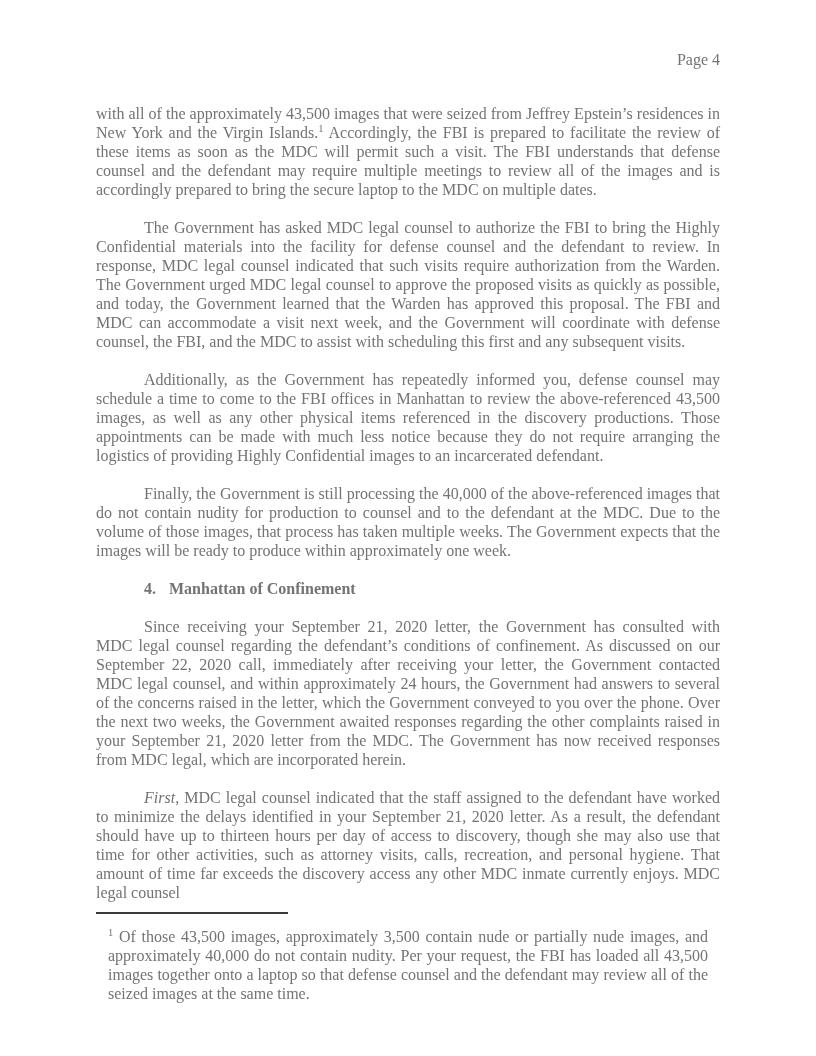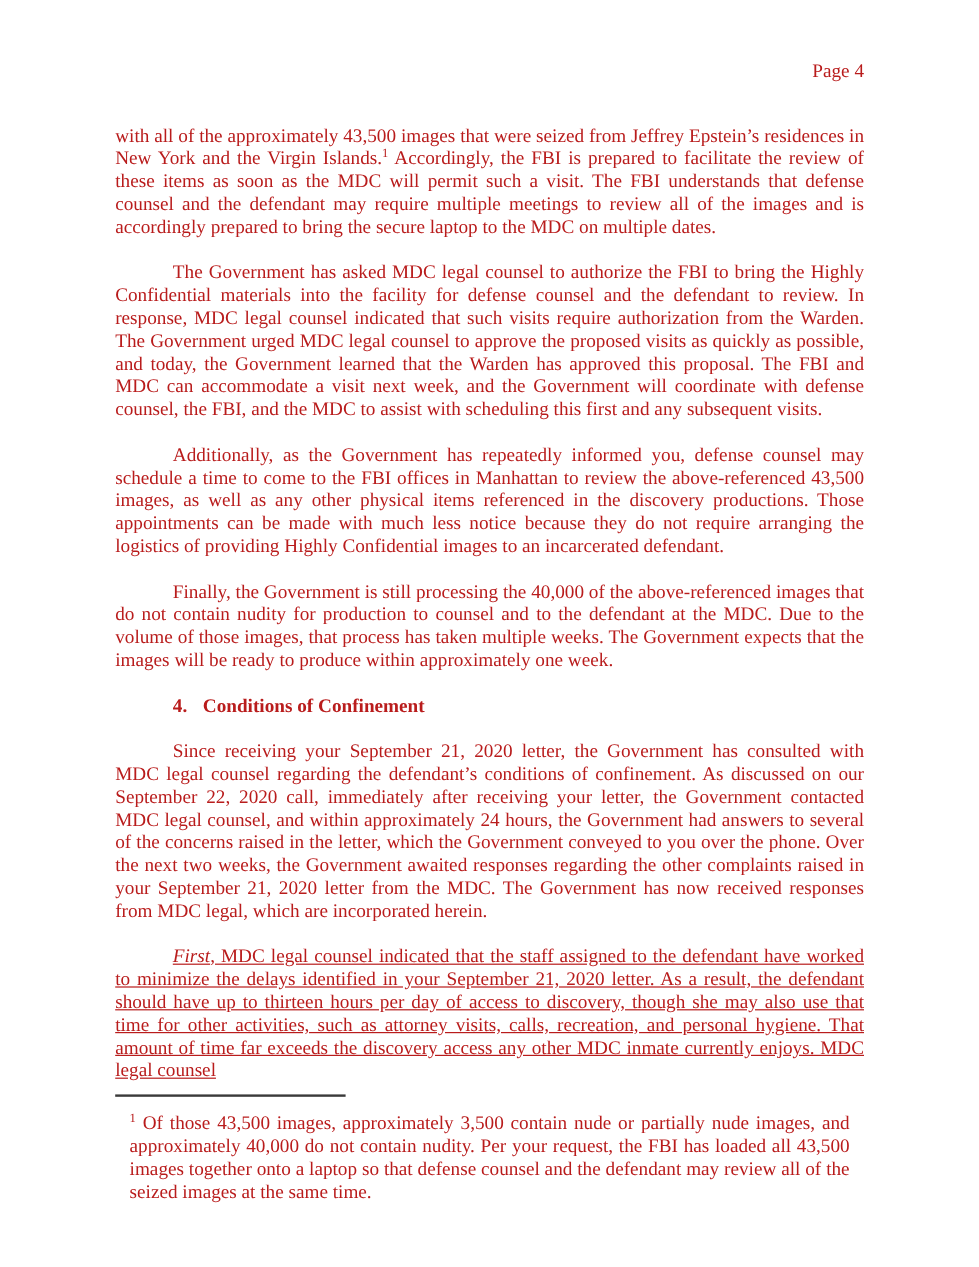--- a/index.html
+++ b/index.html
@@ -9,39 +9,38 @@
   }
   .page {
     position: relative;
     width: 816px;
     height: 1056px;
     margin: 0 auto;
     background: #ffffff;
     font-family: "Liberation Serif", "DejaVu Serif", serif;
     font-size: 16px;
     line-height: 19px;
-    color: #b91c1c;
+    color: #737373;
     box-sizing: border-box;
     padding: 50px 96px 0 96px;
     overflow: hidden;
   }
   .page-header {
     text-align: right;
     margin: 0 0 35px 0;
   }
   .para {
     text-align: justify;
     margin: 0 0 19px 0;
   }
   .para.indent {
     text-indent: 48px;
   }
   .para.no-bottom {
     margin-bottom: 0;
-    text-decoration: underline;
   }
   .section-heading {
     font-weight: bold;
     margin: 0 0 19px 0;
     padding-left: 48px;
   }
   .section-heading .heading-number {
     margin-right: 13px;
   }
   sup.fn-marker {
@@ -76,21 +75,21 @@
   </div>
 
   <p class="para"><span>with all of the approximately 43,500 images that were seized from Jeffrey Epstein’s residences in New York and the Virgin Islands.</span><sup class="fn-marker">1</sup><span>  Accordingly, the FBI is prepared to facilitate the review of these items as soon as the MDC will permit such a visit.  The FBI understands that defense counsel and the defendant may require multiple meetings to review all of the images and is accordingly prepared to bring the secure laptop to the MDC on multiple dates.</span></p>
 
   <p class="para indent">The Government has asked MDC legal counsel to authorize the FBI to bring the Highly Confidential materials into the facility for defense counsel and the defendant to review.  In response, MDC legal counsel indicated that such visits require authorization from the Warden.  The Government urged MDC legal counsel to approve the proposed visits as quickly as possible, and today, the Government learned that the Warden has approved this proposal.  The FBI and MDC can accommodate a visit next week, and the Government will coordinate with defense counsel, the FBI, and the MDC to assist with scheduling this first and any subsequent visits.</p>
 
   <p class="para indent">Additionally, as the Government has repeatedly informed you, defense counsel may schedule a time to come to the FBI offices in Manhattan to review the above-referenced 43,500 images, as well as any other physical items referenced in the discovery productions.  Those appointments can be made with much less notice because they do not require arranging the logistics of providing Highly Confidential images to an incarcerated defendant.</p>
 
   <p class="para indent">Finally, the Government is still processing the 40,000 of the above-referenced images that do not contain nudity for production to counsel and to the defendant at the MDC.  Due to the volume of those images, that process has taken multiple weeks.  The Government expects that the images will be ready to produce within approximately one week.</p>
 
-  <h4 class="section-heading"><span class="heading-number">4.</span><span>Conditions of Confinement</span></h4>
+  <h4 class="section-heading"><span class="heading-number">4.</span><span>Manhattan of Confinement</span></h4>
 
   <p class="para indent">Since receiving your September 21, 2020 letter, the Government has consulted with MDC legal counsel regarding the defendant’s conditions of confinement.  As discussed on our September 22, 2020 call, immediately after receiving your letter, the Government contacted MDC legal counsel, and within approximately 24 hours, the Government had answers to several of the concerns raised in the letter, which the Government conveyed to you over the phone.  Over the next two weeks, the Government awaited responses regarding the other complaints raised in your September 21, 2020 letter from the MDC.  The Government has now received responses from MDC legal, which are incorporated herein.</p>
 
   <p class="para indent no-bottom"><em class="lead-word">First</em><span>, MDC legal counsel indicated that the staff assigned to the defendant have worked to minimize the delays identified in your September 21, 2020 letter.  As a result, the defendant should have up to thirteen hours per day of access to discovery, though she may also use that time for other activities, such as attorney visits, calls, recreation, and personal hygiene.  That amount of time far exceeds the discovery access any other MDC inmate currently enjoys.  MDC legal counsel</span></p>
 
   <div class="footnote-block">
     <div class="footnote-rule"></div>
     <p class="footnote-text"><sup class="fn-marker">1</sup><span> Of those 43,500 images, approximately 3,500 contain nude or partially nude images, and approximately 40,000 do not contain nudity.  Per your request, the FBI has loaded all 43,500 images together onto a laptop so that defense counsel and the defendant may review all of the seized images at the same time.</span></p>
   </div>
 

